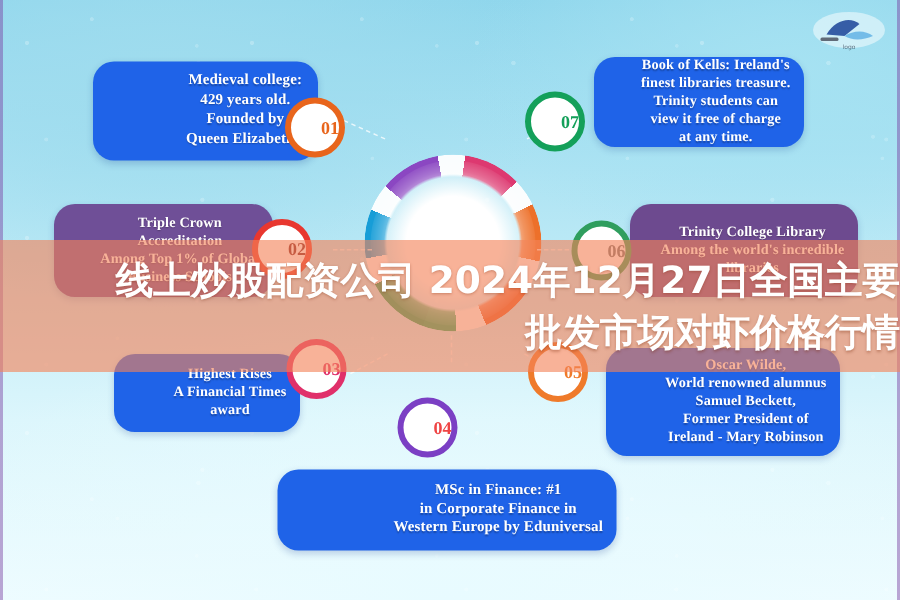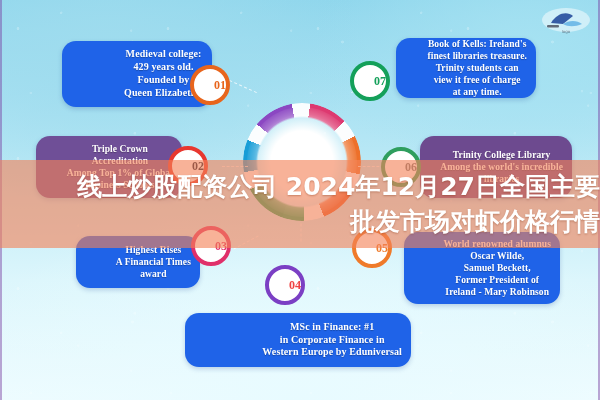--- a/index.html
+++ b/index.html
@@ -170,41 +170,41 @@
   <div class="card blue" id="c3" style="left:76px;top:236px;width:124px;height:52px;font-size:9.5px">
     <div>
       <div>Highest Rises</div>
       <div>A Financial Times</div>
       <div>award</div>
     </div>
   </div>
 
   <div class="card blue" id="c5" style="left:404px;top:232px;width:156px;height:72px;font-size:9.5px">
     <div>
+      <div>Oscar Wilde,</div>
       <div>World renowned alumnus</div>
-      <div>Oscar Wilde,</div>
       <div>Samuel Beckett,</div>
       <div>Former President of</div>
       <div>Ireland - Mary Robinson</div>
     </div>
   </div>
 
   <div class="card blue" id="c4" style="left:185px;top:313px;width:226px;height:54px;font-size:10px">
     <div>
       <div>MSc in Finance: #1</div>
       <div>in Corporate Finance in</div>
       <div>Western Europe by Eduniversal</div>
     </div>
   </div>
 
   <div class="badge" style="left:190px;top:65px;border:4px solid #e8651c;color:#e8651c">
     <span>01</span>
   </div>
 
-  <div class="badge" style="left:168px;top:146px;border:4px solid #e8372f;color:#0f172a">
+  <div class="badge" style="left:168px;top:146px;border:4px solid #e8372f;color:#7f1d1d">
     <span>02</span>
   </div>
 
   <div class="badge" style="left:191px;top:226px;border:4px solid #e0306a;color:#e0306a">
     <span>03</span>
   </div>
 
   <div class="badge" style="left:265px;top:265px;border:4px solid #7b3fc4;color:#ef4444">
     <span>04</span>
   </div>

